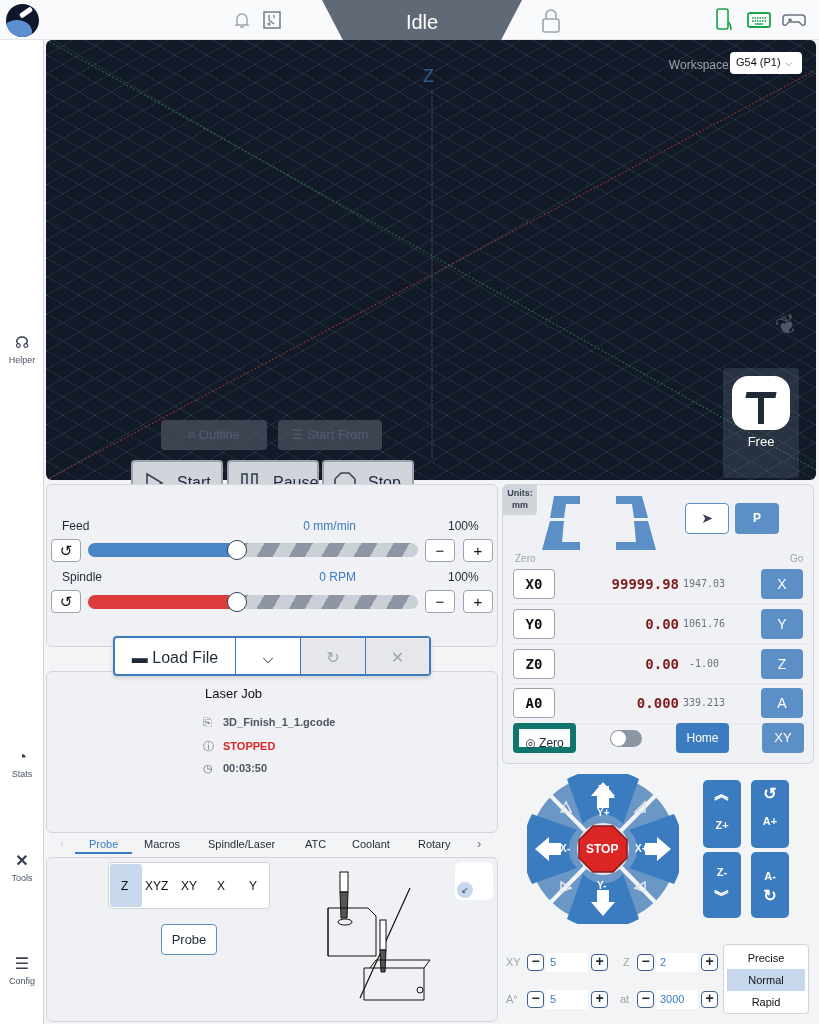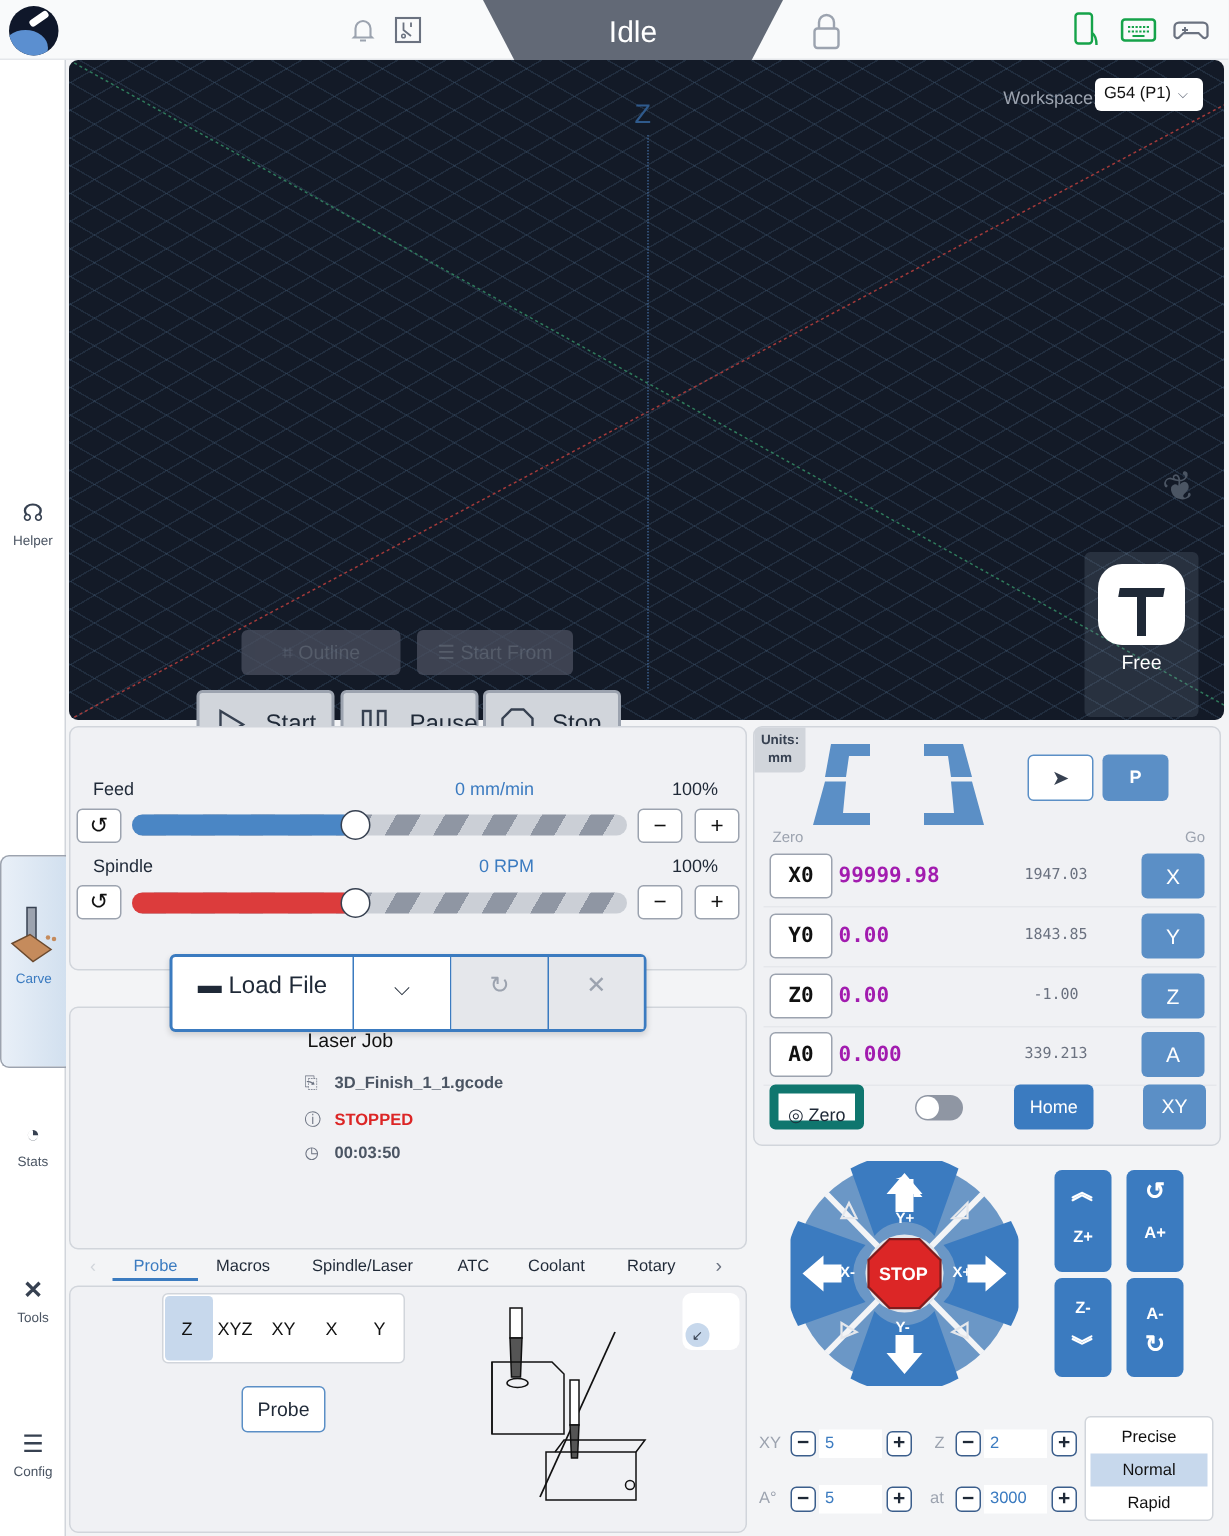--- a/index.html
+++ b/index.html
@@ -37,35 +37,35 @@
 .run-btn .ic{position:absolute;left:10px;top:10px;width:22px;height:22px}
 
 .panel{position:absolute;background:#f0f1f4;border:1px solid #d1d5db;border-radius:6px}
 .ov-label{position:absolute;font-size:12px;color:#1f2937}
 .ov-val{position:absolute;font-size:12px;color:#3b7bc0;text-align:right}
 .ov-pct{position:absolute;font-size:12px;color:#1f2937}
 .sm-btn{position:absolute;width:30px;height:23px;background:#fff;border:1px solid #9ca3af;border-radius:4px;text-align:center;font-size:15px;line-height:21px;color:#111}
 .slider{position:absolute;left:88px;width:330px;height:14px;border-radius:7px;background:repeating-linear-gradient(-60deg,#cbcfd6 0 14px,#8f96a3 14px 28px)}
 .slider .fill{position:absolute;left:0;top:0;height:14px;width:148px;border-radius:7px}
 .slider .knob{position:absolute;left:139px;top:-3px;width:20px;height:20px;background:#fff;border:1.5px solid #374151;border-radius:50%}
-#loadgrp{left:113px;top:636px;width:318px;height:52px;border:2px solid #3b7bc0;border-radius:4px;background:#fff;display:flex;box-shadow:0 2px 4px rgba(0,0,0,.15)}
+#loadgrp{left:113px;top:636px;width:318px;height:40px;border:2px solid #3b7bc0;border-radius:4px;background:#fff;display:flex;box-shadow:0 2px 4px rgba(0,0,0,.15)}
 #loadgrp > div{border-right:1.5px solid #3b7bc0;text-align:center;line-height:40px;font-size:16px}
 #loadgrp > div:last-child{border-right:none}
 .job-line{position:absolute;left:203px;font-size:11px;font-weight:bold;color:#4b5563}
 .job-line .ic{display:inline-block;width:14px;margin-right:6px;font-weight:normal;color:#6b7280}
 .tab{position:absolute;top:838px;font-size:11px;color:#1f2937}
 #tab-probe{color:#3b7bc0;border-bottom:2px solid #3b7bc0;padding:0 14px 2px}
 #probe-type{left:108px;top:862px;width:162px;height:47px;background:#fff;border:1px solid #d1d5db;border-radius:4px}
 #probe-type span{position:absolute;top:16px;font-size:12px;color:#111}
 #probe-z{position:absolute;left:1px;top:1px;width:32px;height:43px;background:#c7d8ec;border-radius:3px}
 
 #units{left:503px;top:485px;width:34px;height:30px;background:#d1d5db;border-radius:4px 0 4px 0;font-size:9px;font-weight:bold;text-align:center;padding-top:2px;line-height:12px;color:#374151}
 .dro-row{position:absolute;left:509px;width:302px;height:38px;border-bottom:1px solid #e5e7eb}
 .dro-zero{position:absolute;left:4px;top:2px;width:42px;height:30px;background:#fff;border:1px solid #9ca3af;border-radius:4px;text-align:center;line-height:28px;font-family:"DejaVu Sans Mono",monospace;font-weight:bold;font-size:14px;color:#111}
-.dro-wpos{position:absolute;left:50px;width:120px;top:9px;text-align:left;font-family:"DejaVu Sans Mono",monospace;font-weight:bold;font-size:14px;color:#a21caf}
+.dro-wpos{position:absolute;left:50px;width:120px;top:9px;text-align:right;font-family:"DejaVu Sans Mono",monospace;font-weight:bold;font-size:14px;color:#7f1d1d}
 .dro-mpos{position:absolute;left:160px;width:70px;top:11px;text-align:center;font-family:"DejaVu Sans Mono",monospace;font-size:10px;color:#6b7280}
 .dro-go{position:absolute;left:252px;top:2px;width:42px;height:30px;background:#5b8fc6;border-radius:4px;text-align:center;line-height:30px;color:#fff;font-size:14px}
 .blue-btn{position:absolute;background:#5b8fc6;color:#fff;border-radius:4px;text-align:center}
 .jog-side{position:absolute;width:38px;background:#3b7bc0;border-radius:5px;color:#fff;text-align:center;font-size:11px;font-weight:bold}
 .step-lbl{position:absolute;font-size:11px;color:#9ca3af}
 .step-btn{position:absolute;width:17px;height:17px;border:1.5px solid #3b5e8c;border-radius:4px;background:#fff;text-align:center;line-height:13px;font-size:14px;font-weight:bold;color:#1f2937}
 .step-val{position:absolute;width:42px;height:19px;background:#fff;font-size:11px;color:#3b7bc0;padding:3px 4px}
 #speed{left:723px;top:944px;width:86px;height:70px;background:#fff;border:1px solid #d1d5db;border-radius:4px}
 #speed div{height:22px;text-align:center;font-size:11px;line-height:22px;color:#111;margin:0 3px}
 #speed .sel{background:#c7d8ec}
@@ -103,29 +103,20 @@
   <svg class="ti" style="left:782px;width:24px" viewBox="0 0 24 20">
       <path d="M4 5 h16 a3 3 0 0 1 3 3 v6 a2 2 0 0 1 -3 1 l-3 -3 h-10 l-3 3 a2 2 0 0 1 -3 -1 v-6 a3 3 0 0 1 3 -3z" fill="none" stroke="#6b7280" stroke-width="1.5"></path>
       <path d="M6 10 h4 M8 8 v4" stroke="#6b7280" stroke-width="1.3"></path>
     </svg>
 </div>
 
 <div id="sidebar">
   <div class="side-item" style="top:294px">
     <span class="ic">☊</span>
     <span>Helper</span>
-  </div>
-  <div id="carve" class="side-item">
-    <svg style="display:block;margin:32px auto 4px;width:34px;height:40px" viewBox="0 0 34 40">
-        <rect x="12" y="2" width="6" height="22" fill="#9ca3af" stroke="#374151"></rect>
-        <path d="M2 26 L14 20 L28 30 L16 38 Z" fill="#c58b5c" stroke="#6b4a2f"></path>
-        <circle cx="26" cy="22" r="1.5" fill="#c58b5c"></circle>
-        <circle cx="30" cy="23" r="1.5" fill="#c58b5c"></circle>
-      </svg>
-    <span>Carve</span>
   </div>
   <div class="side-item" style="top:708px">
     <span class="ic">◔</span>
     <span>Stats</span>
   </div>
   <div class="side-item" style="top:812px">
     <span class="ic" style="font-weight:bold">✕</span>
     <span>Tools</span>
   </div>
   <div class="side-item" style="top:915px">
@@ -257,21 +248,21 @@
 
 <div class="dro-row" style="top:567px">
   <div class="dro-zero">X0</div>
   <div class="dro-wpos">99999.98</div>
   <div class="dro-mpos">1947.03</div>
   <div class="dro-go">X</div>
 </div>
 <div class="dro-row" style="top:607px">
   <div class="dro-zero">Y0</div>
   <div class="dro-wpos">0.00</div>
-  <div class="dro-mpos">1843.85</div>
+  <div class="dro-mpos">1061.76</div>
   <div class="dro-go">Y</div>
 </div>
 <div class="dro-row" style="top:647px">
   <div class="dro-zero">Z0</div>
   <div class="dro-wpos">0.00</div>
   <div class="dro-mpos">-1.00</div>
   <div class="dro-go">Z</div>
 </div>
 <div class="dro-row" style="top:686px">
   <div class="dro-zero">A0</div>

